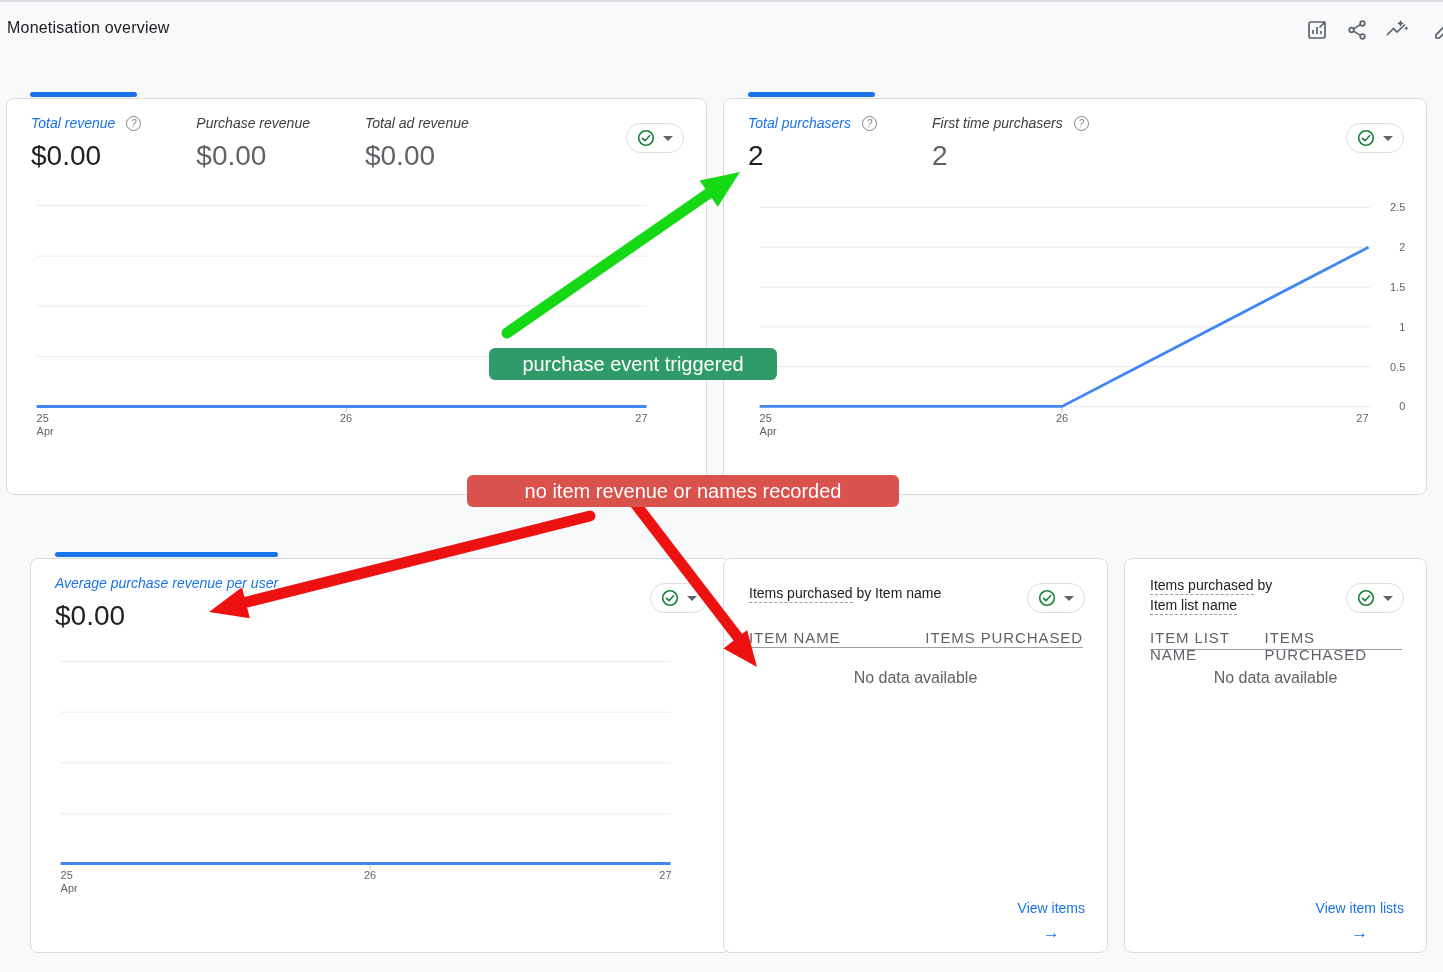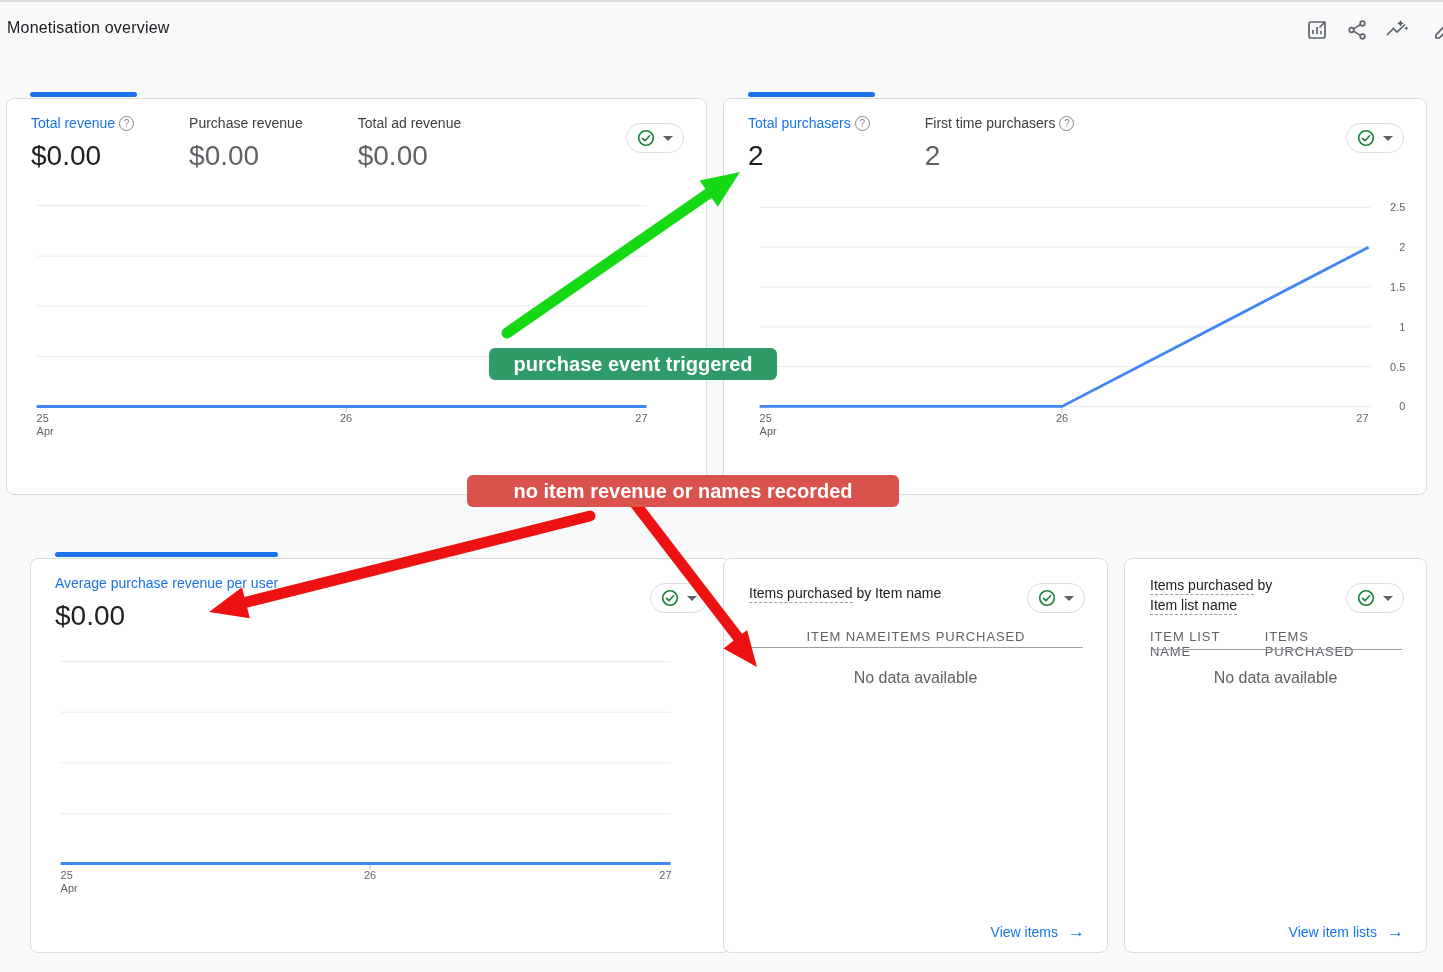--- a/index.html
+++ b/index.html
@@ -23,53 +23,53 @@
   .c-items      { left:723px;  top:558px; width:385px; height:395px; }
   .c-lists      { left:1124px; top:558px; width:303px; height:395px; }
 
   .tab-bar { position:absolute; top:-7px; height:5px; background:#1a73e8; border-radius:3px; }
   .c-revenue .tab-bar    { left:23px; width:107px; }
   .c-purchasers .tab-bar { left:24px; width:127px; }
   .c-avg .tab-bar        { left:24px; width:223px; }
 
   .metrics { position:absolute; left:24px; top:16px; display:flex; gap:55px; }
   .metric { cursor:pointer; }
-  .mlabel { display:flex; align-items:center; gap:4px; font-size:14px; color:#3c4043; }
+  .mlabel { display:flex; align-items:center; gap:11px; font-size:14px; color:#3c4043;font-style:italic; }
   .metric.sel .mlabel-text { color:#1a73e8; }
   .mvalue { font-size:28px; color:#5f6368; margin-top:9px; font-weight:400; }
   .metric.sel .mvalue { color:#202124; }
   .help { width:15px; height:15px; min-width:15px; border:1.4px solid #80868b; border-radius:50%;
           color:#80868b; font-size:10px; display:inline-flex; align-items:center; justify-content:center; cursor:pointer; }
 
   .pill { position:absolute; top:24px; right:22px; width:58px; height:30px; background:#fff;
           border:1px solid #dadce0; border-radius:16px; display:flex; align-items:center;
           justify-content:center; gap:8px; cursor:pointer; }
   .caret { width:0; height:0; border-left:5px solid transparent; border-right:5px solid transparent; border-top:5px solid #5f6368; }
 
   .chart { position:absolute; left:0; top:0; width:100%; height:100%; }
   .chart text { font-family:"Liberation Sans", sans-serif; font-size:11px; fill:#5f6368; }
 
   .card-title { position:absolute; left:25px; font-size:14px; color:#202124; line-height:20px; }
   .c-items .card-title { top:24px; }
   .c-lists .card-title { top:16px; }
   .dashed { border-bottom:1px dashed #9aa0a6; padding-bottom:1px; }
-  .thead { position:absolute; left:25px; right:24px; display:flex; justify-content:center;
-           font-size:13px; letter-spacing:0.9px; color:#5f6368; font-weight:500; }
+  .thead { position:absolute; left:25px; right:24px; display:flex; justify-content:space-between;
+           font-size:15px; letter-spacing:0.9px; color:#5f6368; font-weight:500; }
   .c-items .thead { top:70px; }
   .c-lists .thead { top:70px; }
   .headline { position:absolute; left:25px; right:24px; border-top:1px solid #9aa0a6; }
   .c-items .headline { top:88px; }
   .c-lists .headline { top:90px; }
   .empty { position:absolute; left:0; right:0; top:110px; text-align:center; font-size:16px; color:#5f6368; }
   .viewlink { position:absolute; right:22px; bottom:12px; display:flex; align-items:center; gap:10px;
-              color:#1a73e8; font-size:14px; cursor:pointer; }
+              color:#1a73e8; font-size:14px; cursor:pointer;flex-direction:column; }
   .viewlink .arr { font-size:17px; line-height:14px; }
 
   .overlay { position:absolute; left:0; top:0; width:1443px; height:972px; pointer-events:none; z-index:5; }
-  .badge { position:absolute; z-index:6; color:#fff; font-weight:bold; font-size:20px;
+  .badge { position:absolute; z-index:6; color:#fff; font-weight:normal; font-size:20px;
            display:flex; align-items:center; justify-content:center; border-radius:6px; pointer-events:none; }
   .badge-green { left:489px; top:348px; width:288px; height:32px; background:#2e9b68; }
   .badge-red   { left:467px; top:475px; width:432px; height:32px; background:#d9524b; }
 </style>
 </head>
 <body>
 
 <div class="topline"></div>
 <div class="page-title">Monetisation overview</div>
 

